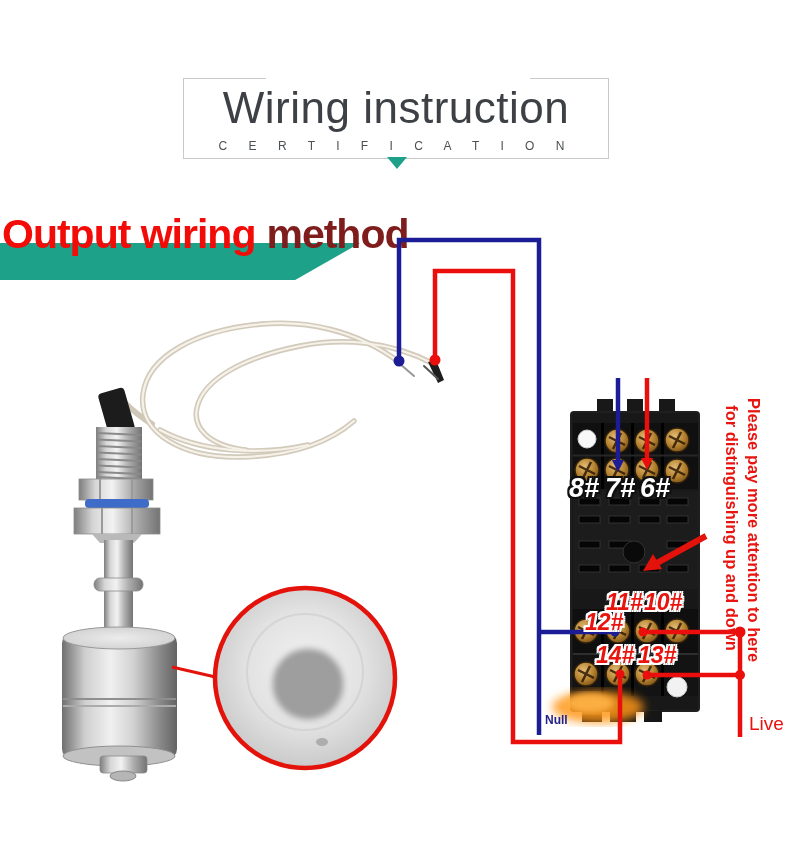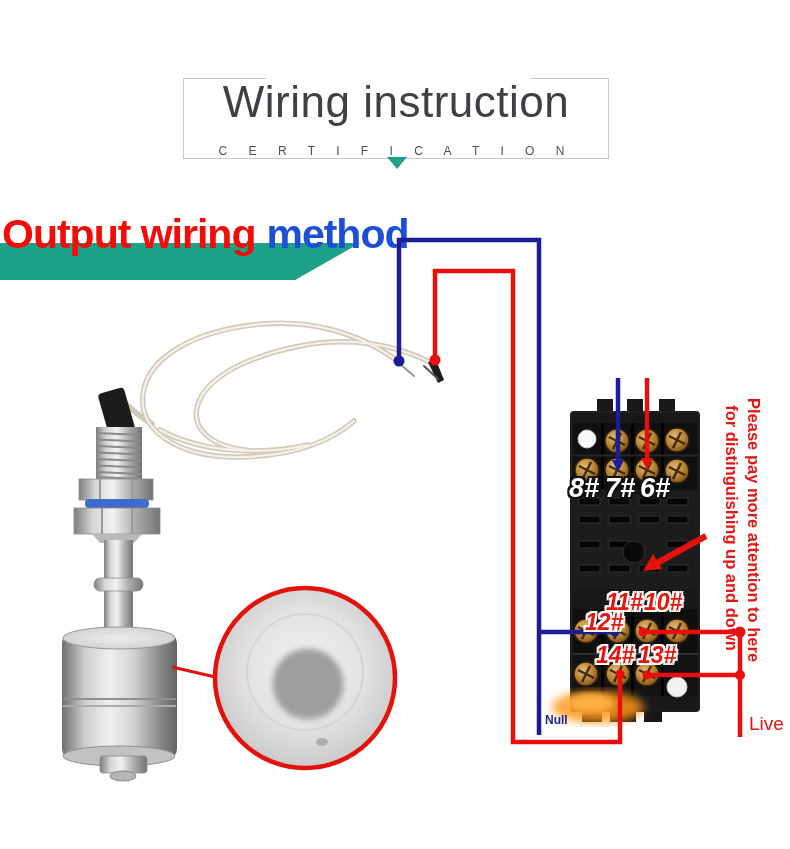--- a/index.html
+++ b/index.html
@@ -6,21 +6,21 @@
   .canvas {
     position:relative; width:790px; height:849px; background:#ffffff;
     overflow:hidden; font-family:"Liberation Sans", sans-serif;
   }
   .abs { position:absolute; }
 
   
   .header-box {
     position:absolute; left:183px; top:78px; width:424px; height:80px;
     border-left:1px solid #c9c9c9; border-right:1px solid #c9c9c9; border-bottom:1px solid #c9c9c9;
-    display:flex; flex-direction:column; align-items:center; justify-content:space-between;
+    display:flex; flex-direction:column; align-items:center; justify-content:center;
     background:#fff;
   }
   .header-top-seg { position:absolute; top:0; height:1px; background:#c9c9c9; }
   .seg-l { left:0; width:82px; }
   .seg-r { right:0; width:78px; }
   .header-title { font-size:44px; color:#3d4145; letter-spacing:0.5px; line-height:1; margin-top:2px; }
   .header-sub { font-size:12px; color:#4b5054; letter-spacing:9px; margin-top:9px; }
   .header-triangle {
     position:absolute; left:387px; top:157px; width:0; height:0;
     border-left:10px solid transparent; border-right:10px solid transparent;
@@ -30,21 +30,21 @@
   
   .section-banner {
     position:absolute; left:0; top:243px; width:360px; height:37px; background:#1ea189;
     clip-path:polygon(0 0,100% 0,82% 100%,0 100%);
   }
   .section-title {
     position:absolute; left:2px; top:211px; font-size:41px; font-weight:bold;
     letter-spacing:-1px; white-space:nowrap;
   }
   .section-title .t-red { color:#f20b07; }
-  .section-title .t-black { color:#1d4ed8; margin-left:11px;text-align:right; }
+  .section-title .t-black { color:#7f1d1d; margin-left:11px;text-align:right; }
 
   
   .out-label { left:584px; top:351px; font-size:21px; font-weight:bold; color:#e23239; white-space:nowrap; }
   .attention {
     left:612px; top:505px; width:260px; height:46px; transform:rotate(90deg);
     font-size:16.5px; line-height:22px; font-weight:bold; color:#e8140f; text-align:center;
     white-space:nowrap;
   }
   .null-label { left:545px; top:713px; font-size:12px; font-weight:bold; color:#23238d; }
   .live-label { left:749px; top:713px; font-size:19px; font-weight:normal; color:#ea120e; }

